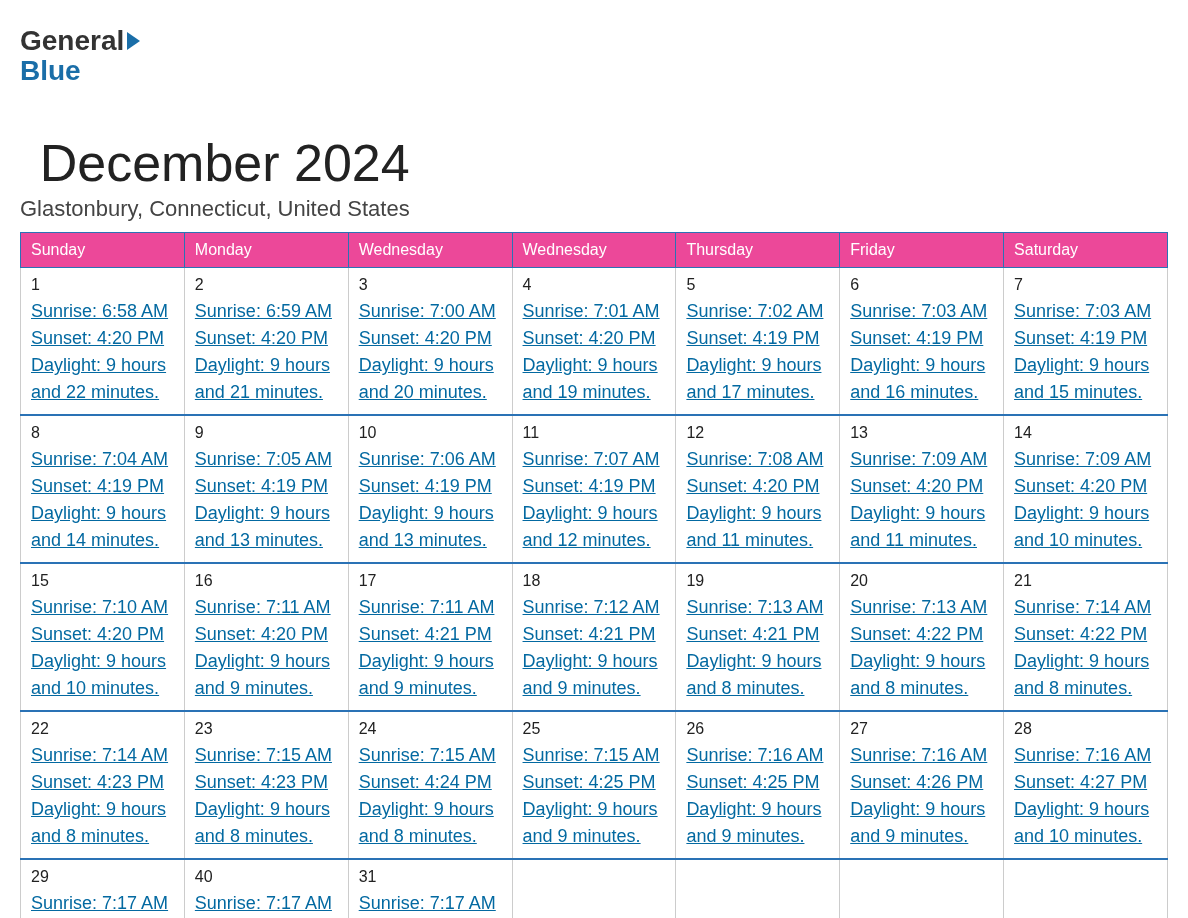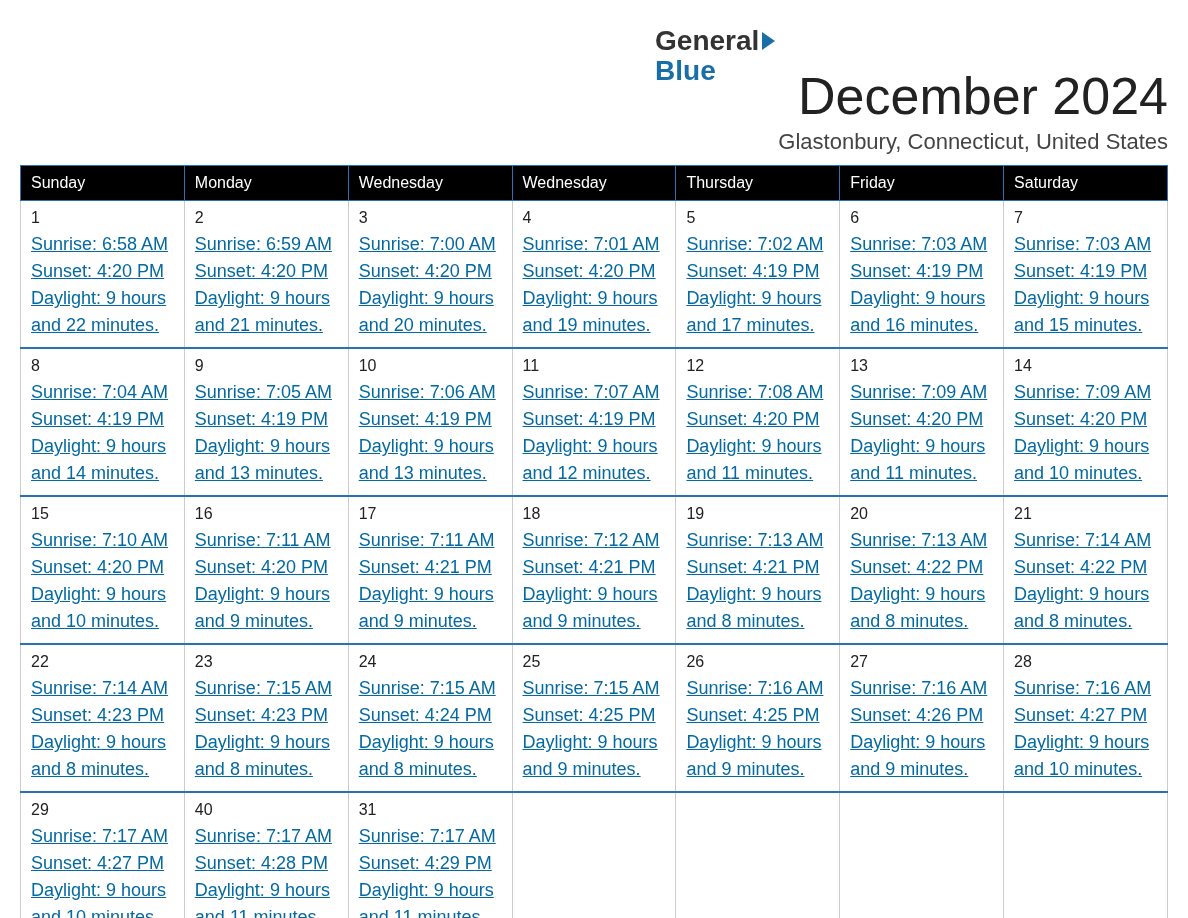--- a/index.html
+++ b/index.html
@@ -5,23 +5,24 @@
     * { box-sizing: border-box; margin: 0; padding: 0; }
     body {
       font-family: Arial, sans-serif;
       background: #fff;
       padding: 20px;
       width: 1188px;
       min-height: 918px;
     }
     .header-area {
       display: flex;
-      justify-content: flex-end;
+      justify-content: flex-start;
       align-items: flex-start;
       margin-bottom: 10px;
+      flex-direction: column;
     }
     .logo {
       display: flex;
       flex-direction: column;
       align-items: flex-start;
       padding-top: 5px;
     }
     .title-area {
       text-align: right;
       margin-top: 48px;
@@ -36,21 +37,21 @@
       font-size: 22px;
       color: #444;
       margin-top: 4px;
     }
     .calendar-table {
       width: 100%;
       border-collapse: collapse;
       margin-top: 8px;
     }
     .calendar-table th {
-      background-color: #000000;
+      background-color: #ec4899;
       color: #fff;
       font-size: 16px;
       font-weight: normal;
       padding: 8px 10px;
       text-align: left;
       border: 1px solid #2a72b5;
     }
     .calendar-table td {
       vertical-align: top;
       padding: 8px 10px;

